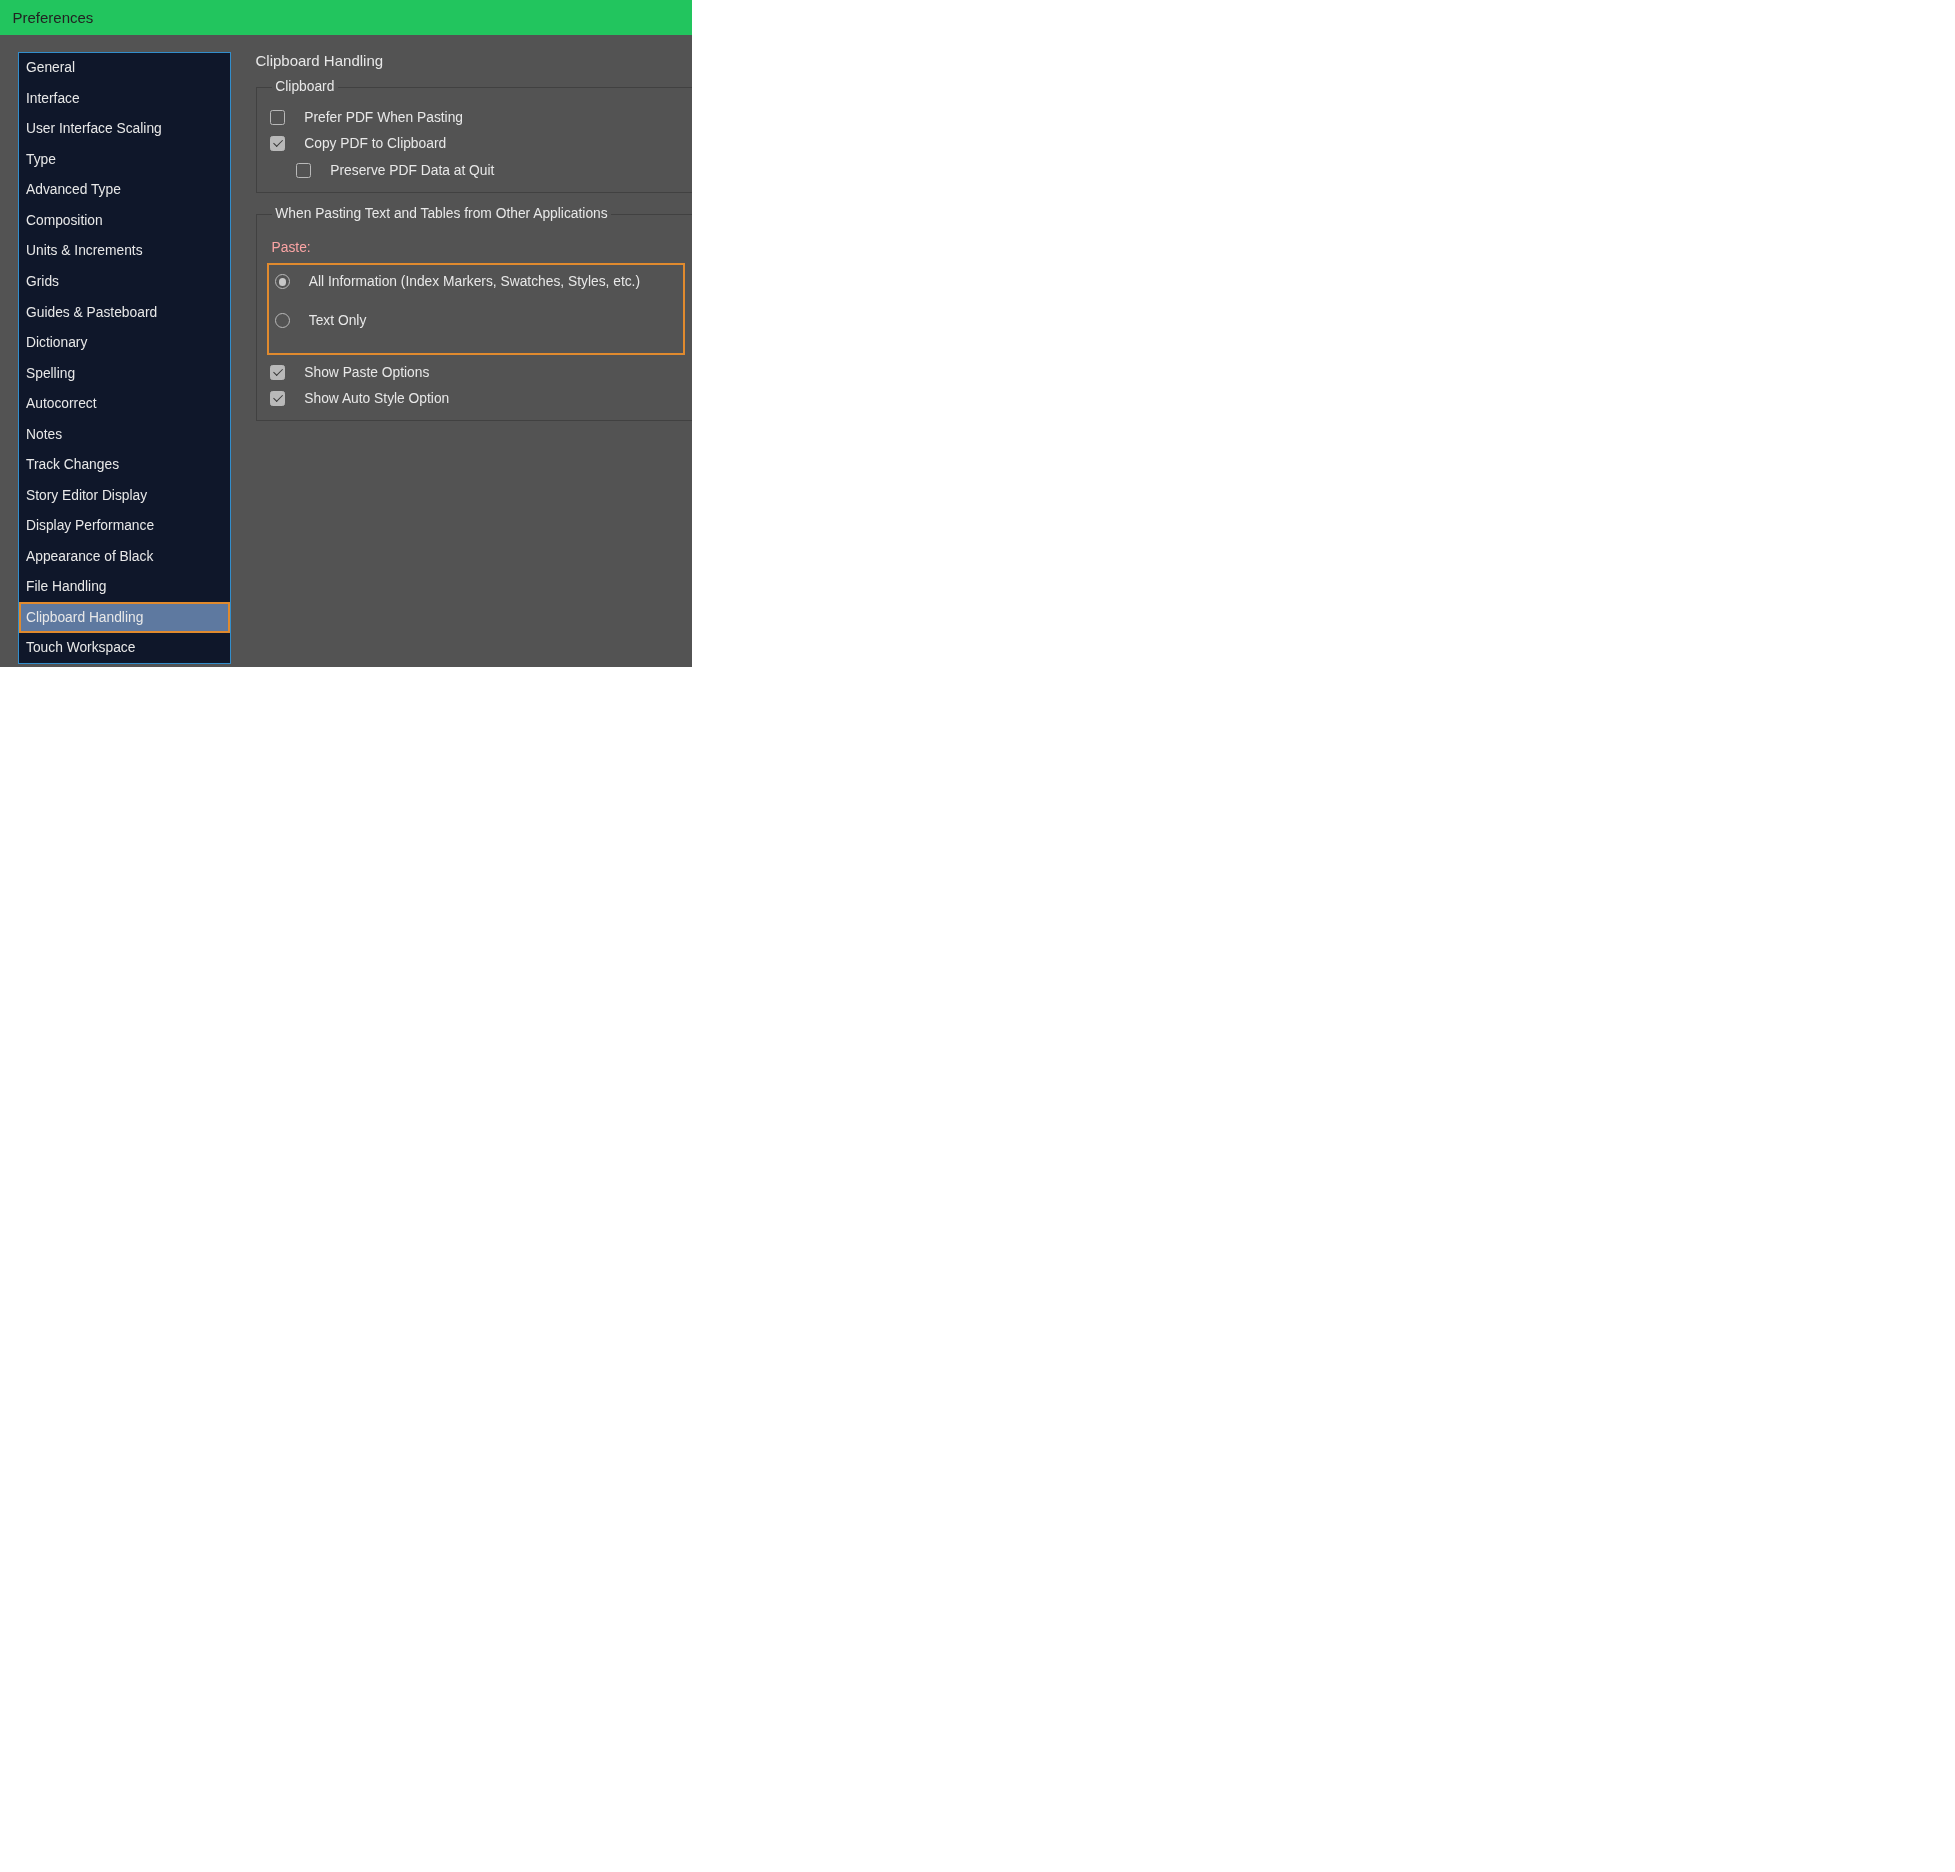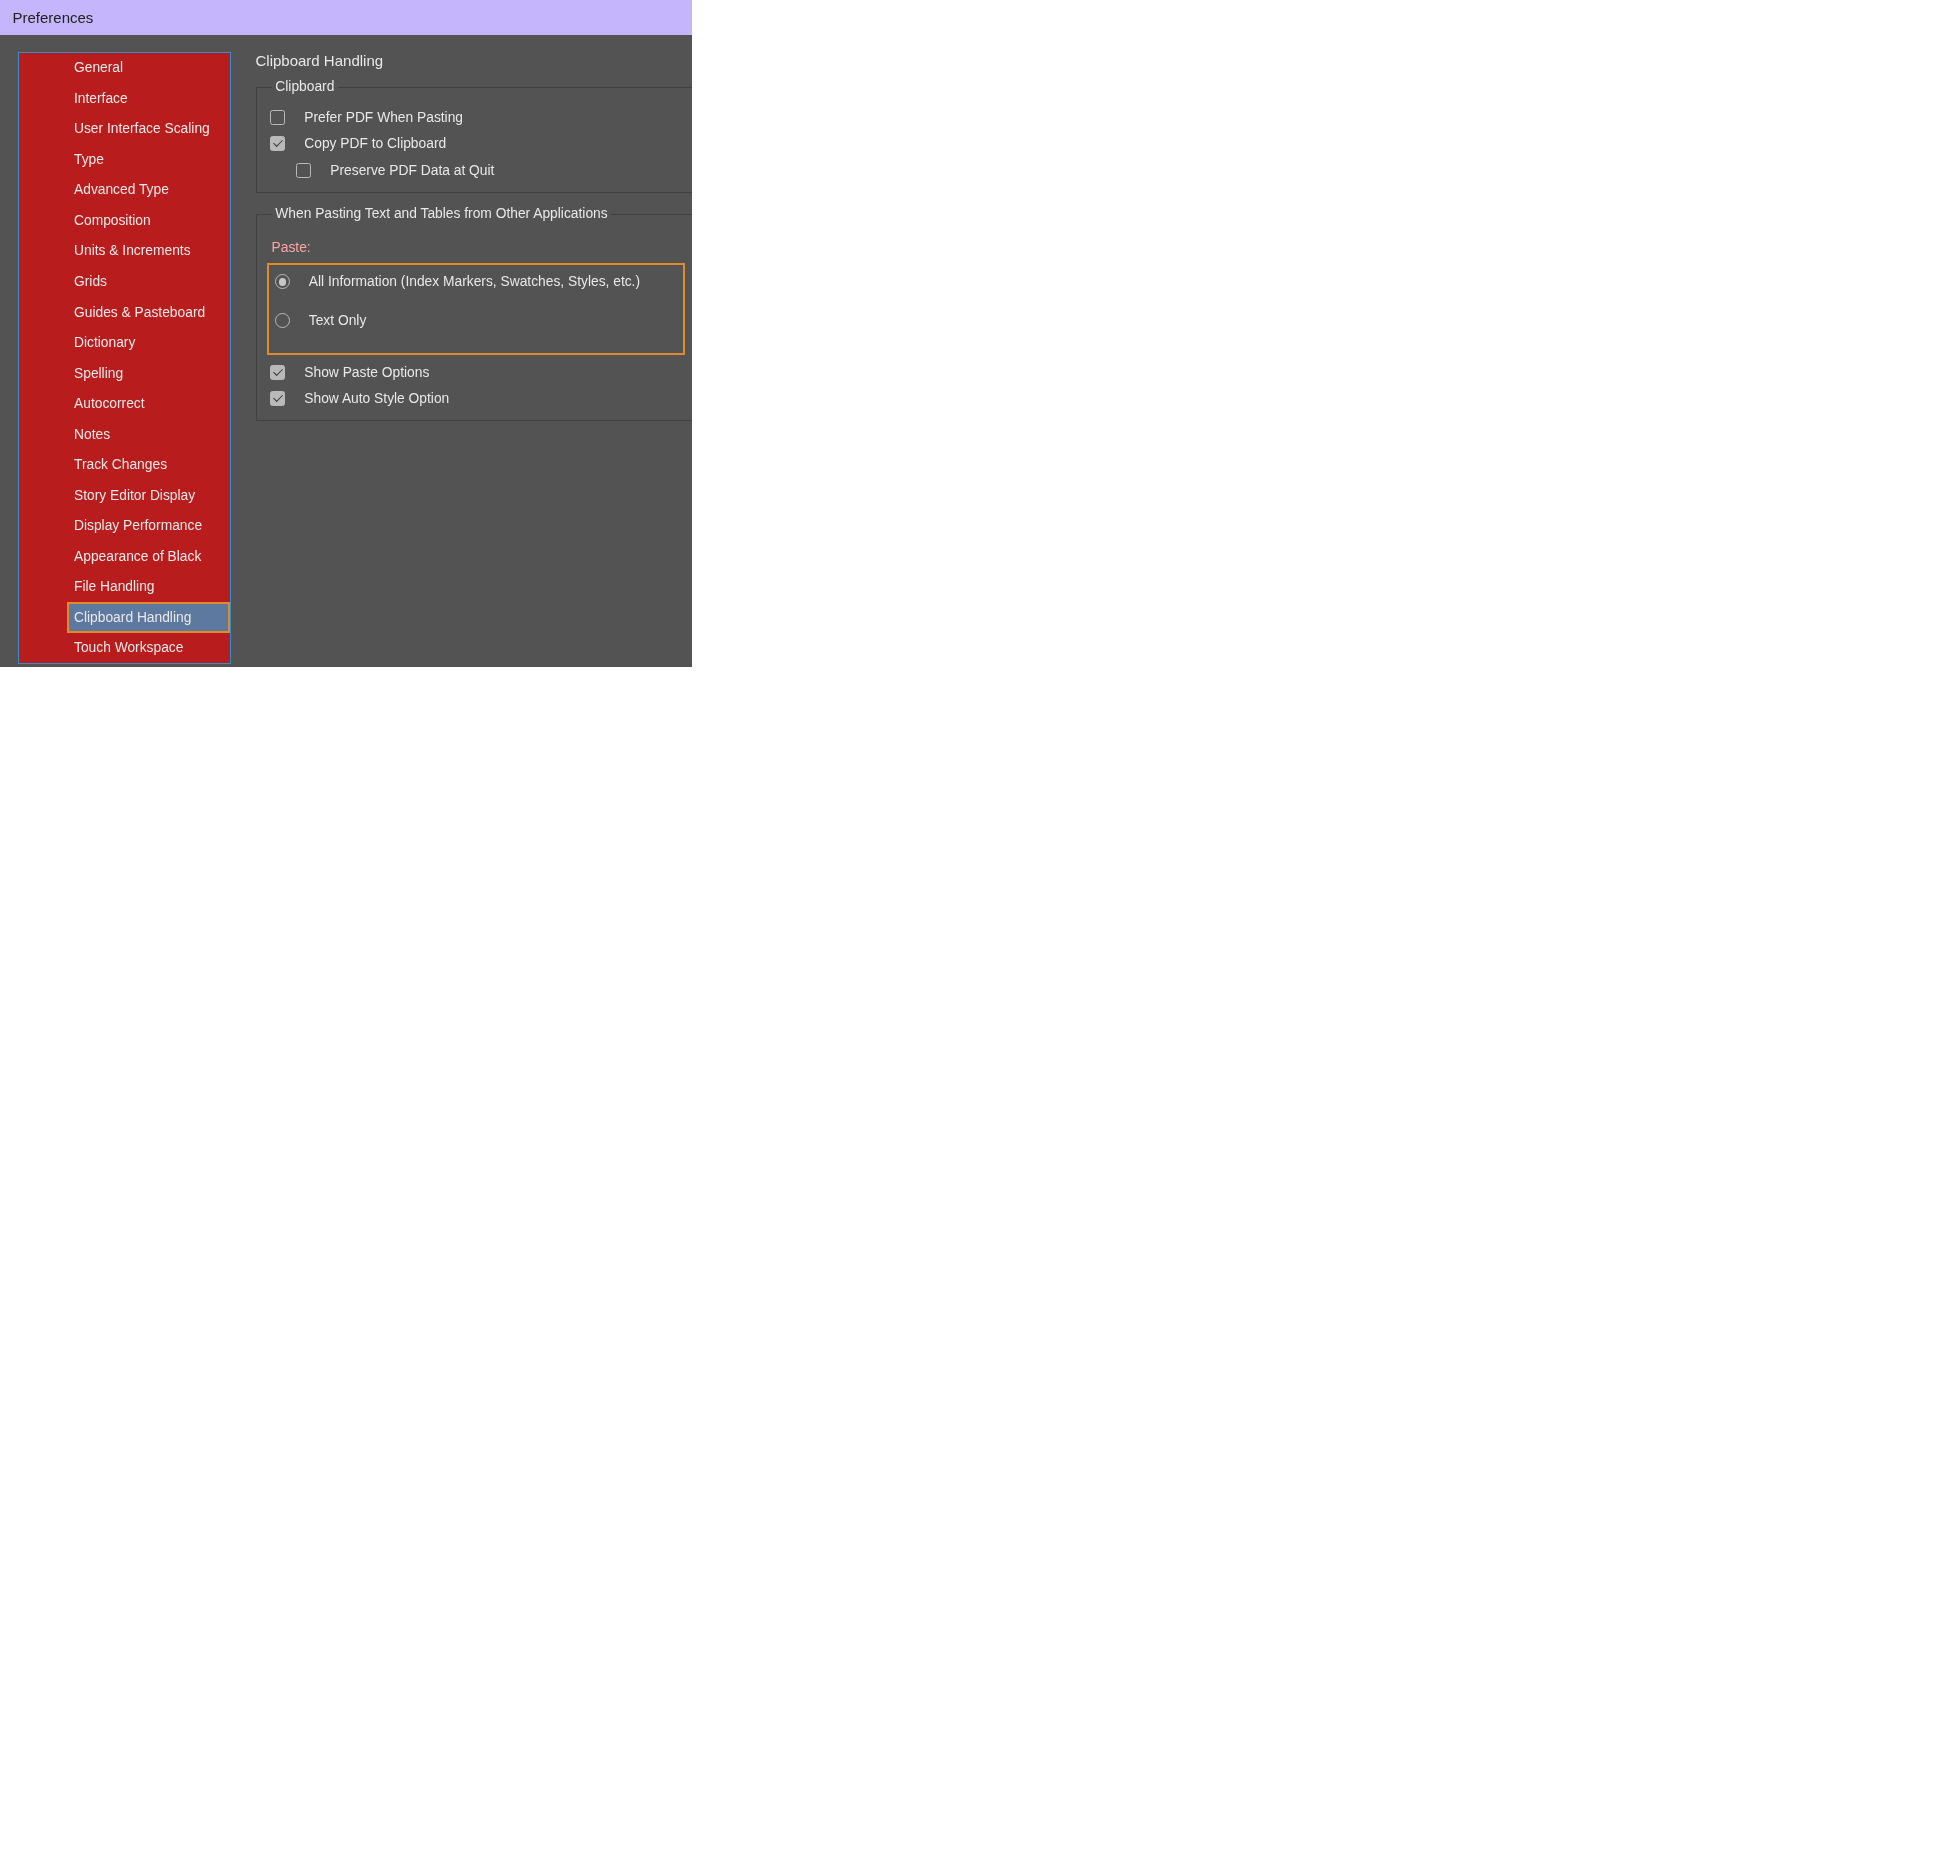--- a/index.html
+++ b/index.html
@@ -11,39 +11,38 @@
       font-size: 13.8px;
       overflow: hidden;
     }
     .window {
       width: 692px;
       height: 667px;
       display: flex;
       flex-direction: column;
     }
     .titlebar {
-      background: #c4b5fd;
+      background: #22c55e;
       color: #222;
       padding: 8.8px 12.5px;
       font-size: 15px;
       font-weight: 400;
     }
     .content {
       flex: 1;
       background: #535353;
       display: flex;
       padding: 17.5px 0 0 17.5px;
       gap: 25px;
     }
     .sidebar {
       width: 213px;
       border: 0.6px solid #328ecc;
-      background: #b91c1c;
+      background: #0f172a;
       align-self: flex-start;
-      padding-left: 48px;
     }
     .sidebar-item {
       padding: 6.3px 7.5px;
       color: #e8e8e8;
       font-size: 13.8px;
       cursor: default;
       line-height: 1.3;
     }
     .sidebar-item.selected {
       background: #5e79a0;

